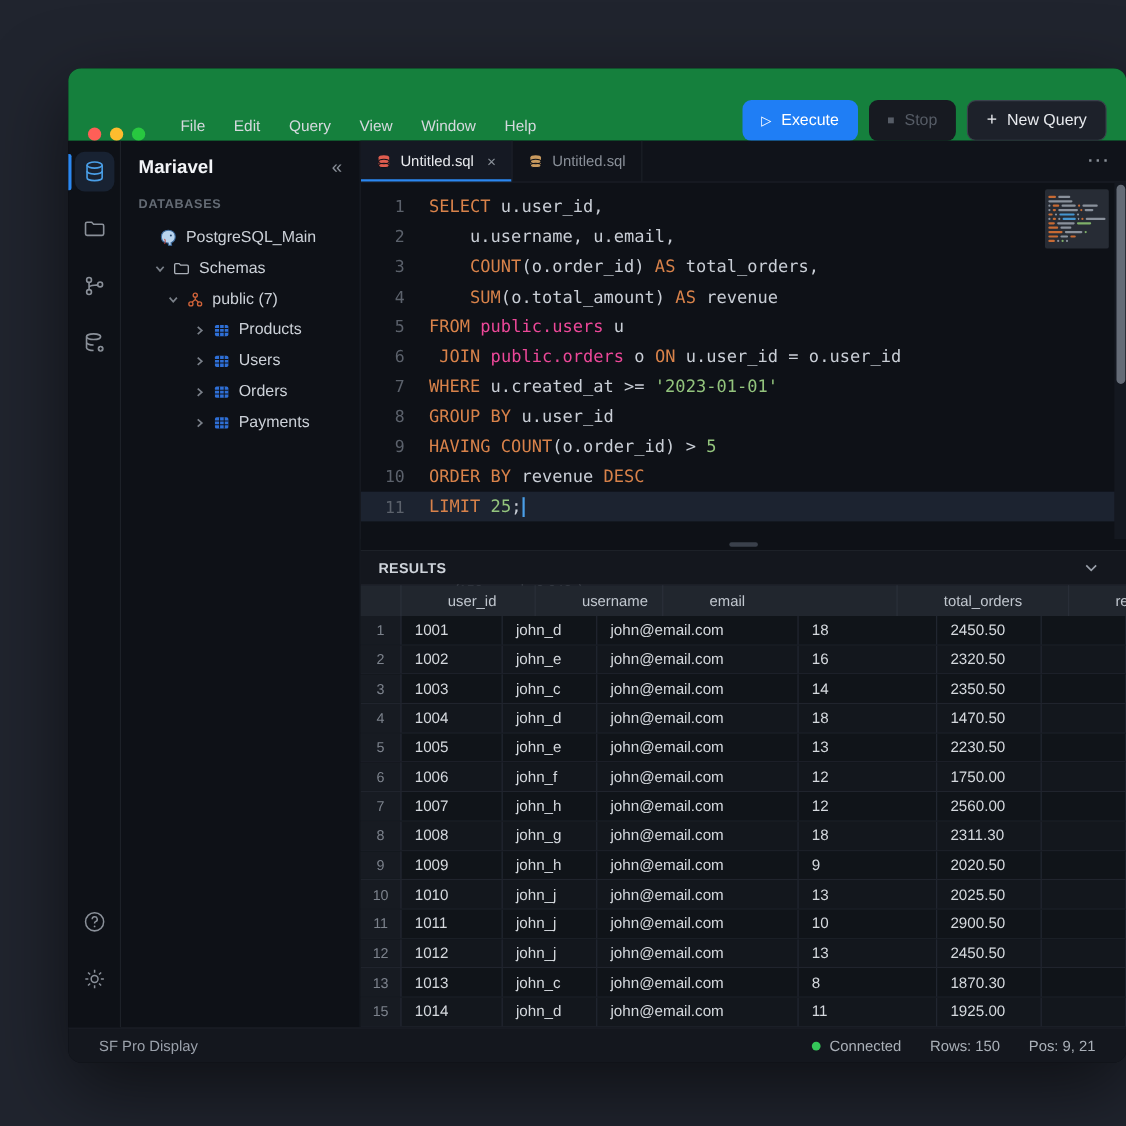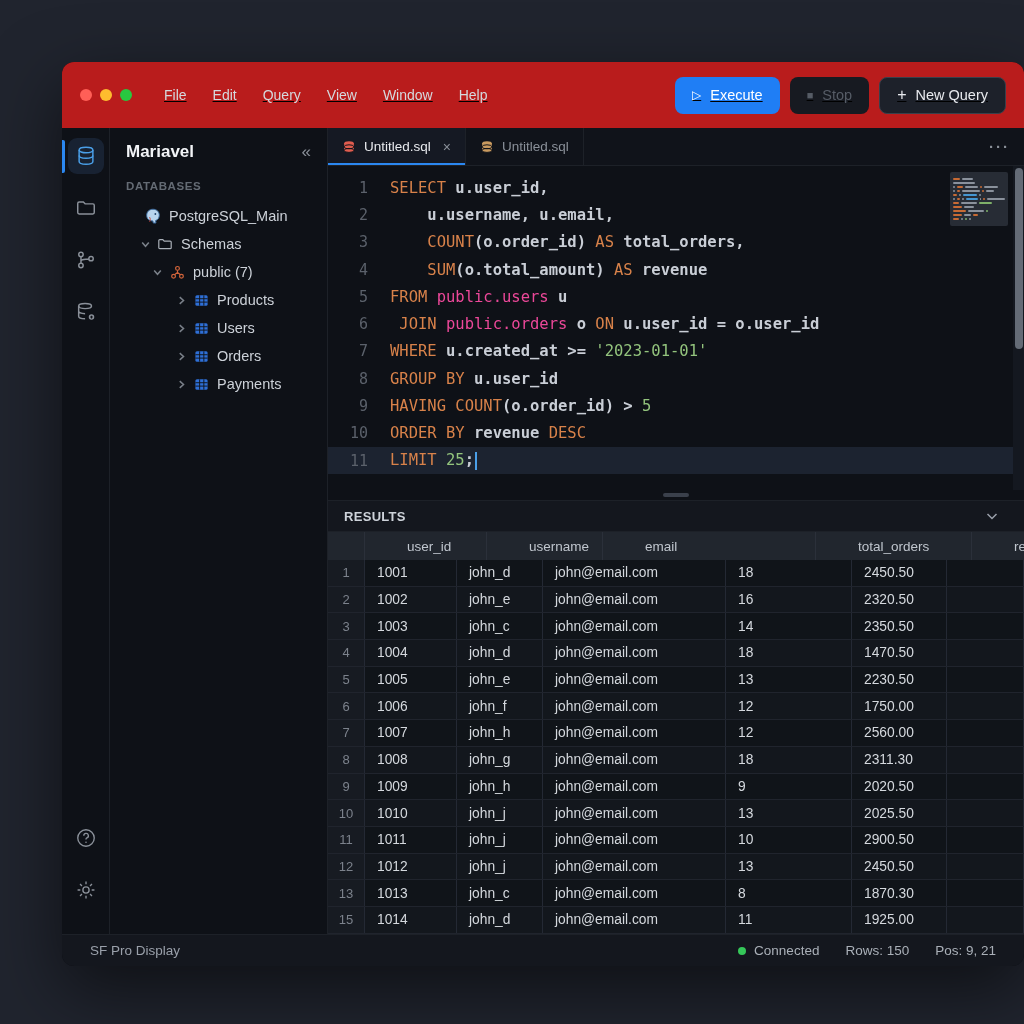--- a/index.html
+++ b/index.html
@@ -4,22 +4,22 @@
 <style>
   * { margin:0; padding:0; box-sizing:border-box; }
   html,body { width:1024px; height:1024px; overflow:hidden; background:#20242e;
               font-family:"Liberation Sans", sans-serif; }
 
   .window { position:absolute; left:62px; top:62px; width:962px; height:904px;
             background:#0c0e13; border-radius:12px; overflow:hidden;
             box-shadow:0 24px 70px rgba(0,0,0,.55); display:flex; flex-direction:column; }
 
   
-  .titlebar { height:66px; flex:0 0 66px; display:flex; align-items:center; padding:0 18px;
-              background:#b91c1c;text-decoration:underline; }
+  .titlebar { height:66px; flex:0 0 66px; display:flex; align-items:flex-end; padding:0 18px;
+              background:#15803d; }
   .lights { display:flex; gap:8px; margin-right:22px; }
   .light { width:12px; height:12px; border-radius:50%; }
   .menu { display:flex; gap:6px; }
   .menu-item { color:#d5d9de; font-size:14px; padding:6px 10px; border-radius:5px; }
   .tb-actions { margin-left:auto; display:flex; gap:10px; align-items:center; }
   .btn { height:37px; display:flex; align-items:center; gap:9px; padding:0 17px;
          border-radius:8px; font-size:14.5px; }
   .btn-exec { background:#1f7ef5; color:#fff; }
   .btn-exec .ic { font-size:12px; }
   .btn-stop { background:#171a21; color:#565c66; }
@@ -63,21 +63,21 @@
   .tab .close { color:#8a9099; font-size:14px; margin-left:4px; }
   .tab-ellipsis { margin-left:auto; align-self:center; margin-right:14px; color:#8a9099;
                   font-size:15px; letter-spacing:2px; font-weight:700; }
 
   .editor { position:relative; height:324px; flex:0 0 324px; padding-top:8px; overflow:hidden; }
   .code-line { display:flex; height:27.3px; align-items:center; }
   .code-line.current { background:#1c2330; }
   .ln { width:62px; flex:0 0 62px; text-align:right; padding-right:22px; color:#5b616b;
         font-family:"DejaVu Sans Mono", monospace; font-size:15px; }
   .code { font-family:"DejaVu Sans Mono", monospace; font-size:15.5px; white-space:pre; }
-  .tok-kw { color:#d8824a; } .tok-pl { color:#c9ced6;font-weight:bold; } .tok-sc { color:#ec4899;margin-top:16px; }
+  .tok-kw { color:#d8824a; } .tok-pl { color:#c9ced6; } .tok-sc { color:#ec4899;margin-top:16px; }
   .tok-st { color:#93c47d; } .tok-nu { color:#93c47d; }
   .cursor { display:inline-block; width:2px; height:18px; background:#4a9fe8;
             vertical-align:middle; margin-left:1px; }
 
   .minimap { position:absolute; top:6px; right:16px; width:58px; padding:4px 3px;
              background:#272c35; border-radius:2px; }
   .mm-line { display:flex; gap:2px; margin:2px 0; }
   .mm-line span { height:2px; border-radius:1px; display:block; }
   .mm-kw { background:#c76a34; } .mm-pl { background:#8a919c; }
   .mm-sc { background:#4596d1; } .mm-st { background:#7fb069; } .mm-nu { background:#7fb069; }

